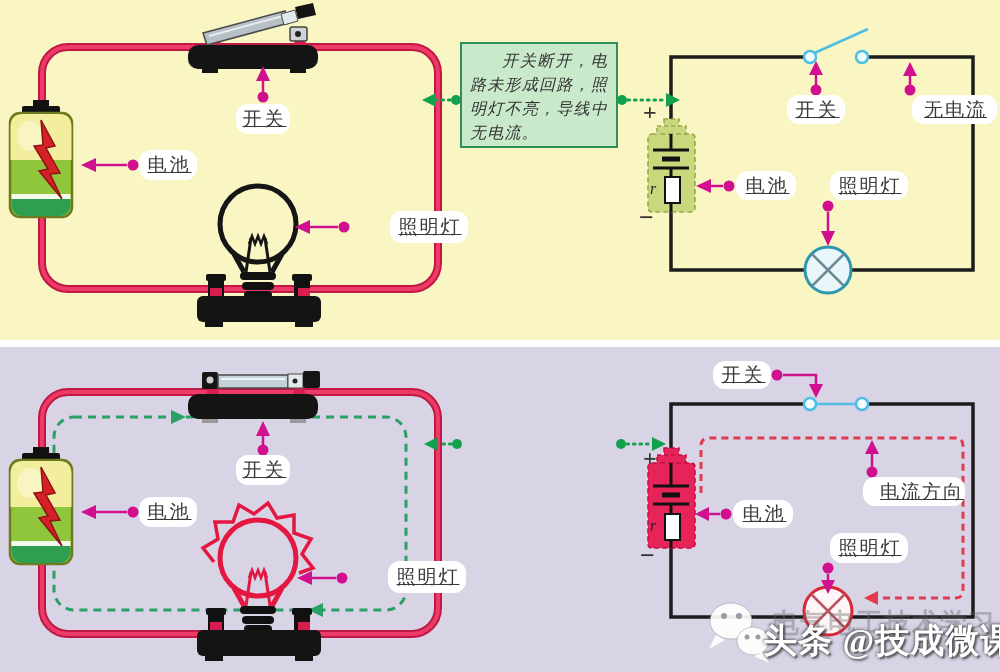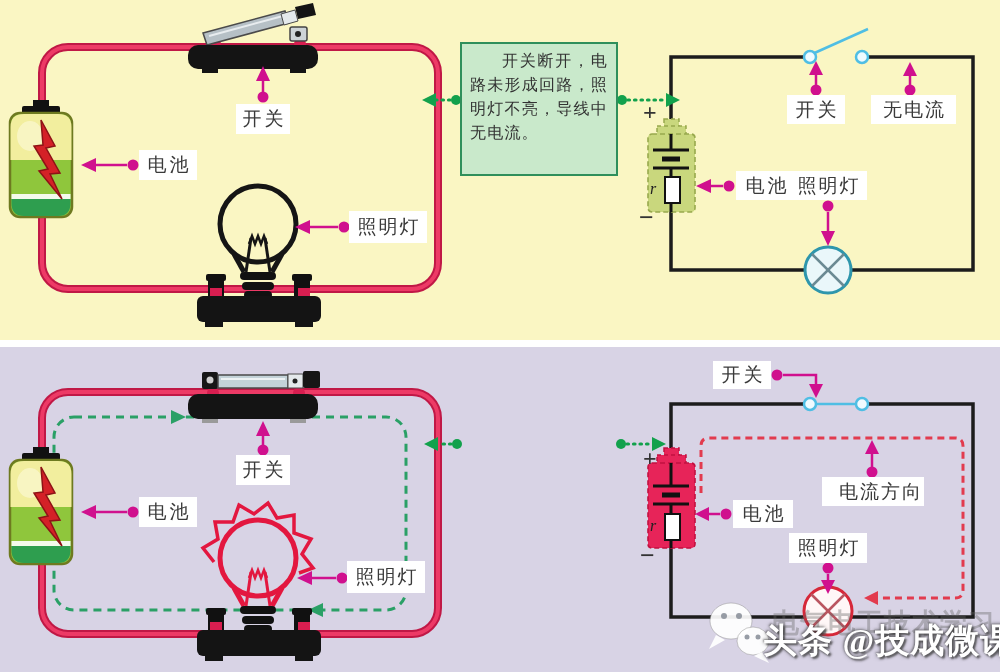--- a/index.html
+++ b/index.html
@@ -2,24 +2,24 @@
 <html><head>
 <meta charset="utf-8">
 <style>
   html,body{margin:0;padding:0;background:#fff;}
   #stage{position:relative;width:1000px;height:672px;overflow:hidden;background:#fff;
          font-family:"Liberation Serif","DejaVu Serif",serif;}
   .panel{position:absolute;left:0;width:1000px;}
   #panel-top{top:0;height:340px;background:#FAF6C3;}
   #panel-bottom{top:347px;height:325px;background:#D8D3E5;}
   #art{position:absolute;left:0;top:0;z-index:2;}
-  .lbl{position:absolute;z-index:3;background:#fff;border-radius:0;box-sizing:border-box;
+  .lbl{position:absolute;z-index:3;background:#fff;border-radius:12px;box-sizing:border-box;
        display:flex;align-items:center;justify-content:center;
-       font-size:19px;color:#3a3a3a;letter-spacing:3px;padding-left:3px;}
-  .lbl.w3{letter-spacing:2px;padding-left:2px;}
+       font-size:19px;color:#3a3a3a;letter-spacing:3px;padding-left:3px;text-decoration:underline;}
+  .lbl.w3{letter-spacing:2px;padding-left:2px;margin-left:41px;}
   .note{position:absolute;z-index:3;background:#C9E9CB;border:2.5px solid #2F8F5B;box-sizing:border-box;
         font-size:16px;line-height:24px;color:#333;padding:5px 8px 4px 8px;text-indent:2em;
         letter-spacing:1.2px;text-align:justify;}
   .sign{position:absolute;z-index:3;color:#333;font-weight:bold;}
   .rsign{position:absolute;z-index:3;color:#222;font-style:italic;font-size:16px;}
   #wm-ghost{position:absolute;z-index:4;left:772px;top:605px;font-size:27px;font-weight:bold;
             letter-spacing:1px;color:rgba(100,100,100,0.38);white-space:nowrap;}
   #wm-brand{position:absolute;z-index:5;left:763px;top:618px;font-size:34px;font-weight:bold;
             letter-spacing:1px;color:#ffffff;white-space:nowrap;
             text-shadow:2px 2px 2px rgba(60,60,60,.75), -1px -1px 2px rgba(60,60,60,.5), 0 0 4px rgba(60,60,60,.5);}
@@ -273,21 +273,21 @@
       <polygon points="762,652 769,663 754,656" fill="rgba(255,255,255,0.92)"></polygon>
       <circle cx="747" cy="637" r="2.5" fill="rgba(140,145,155,0.9)"></circle>
       <circle cx="758" cy="637" r="2.5" fill="rgba(140,145,155,0.9)"></circle>
     </g>
   </svg>
 
   <div class="lbl" style="left:236px;top:104px;width:54px;height:30px;">开关</div>
   <div class="lbl" style="left:139px;top:150px;width:58px;height:30px;">电池</div>
   <div class="lbl w3" style="left:349px;top:211px;width:78px;height:32px;">照明灯</div>
 
-  <div class="note" style="left:460px;top:42px;width:158px;height:134px;">开关断开，电路未形成回路，照明灯不亮，导线中无电流。</div>
+  <div class="note" style="left:460px;top:42px;width:158px;height:106px;font-style:italic;">开关断开，电路未形成回路，照明灯不亮，导线中无电流。</div>
 
   <div class="lbl" style="left:787px;top:95px;width:58px;height:29px;">开关</div>
   <div class="lbl w3" style="left:871px;top:95px;width:85px;height:29px;">无电流</div>
   <div class="lbl" style="left:736px;top:171px;width:60px;height:29px;">电池</div>
   <div class="lbl w3" style="left:789px;top:171px;width:78px;height:29px;">照明灯</div>
   <div class="sign" style="left:643px;top:99px;font-size:24px;">+</div>
   <div class="sign" style="left:639px;top:203px;font-size:26px;">−</div>
   <div class="rsign" style="left:650px;top:180px;">r</div>
 
   <div class="lbl" style="left:236px;top:455px;width:54px;height:30px;">开关</div>

